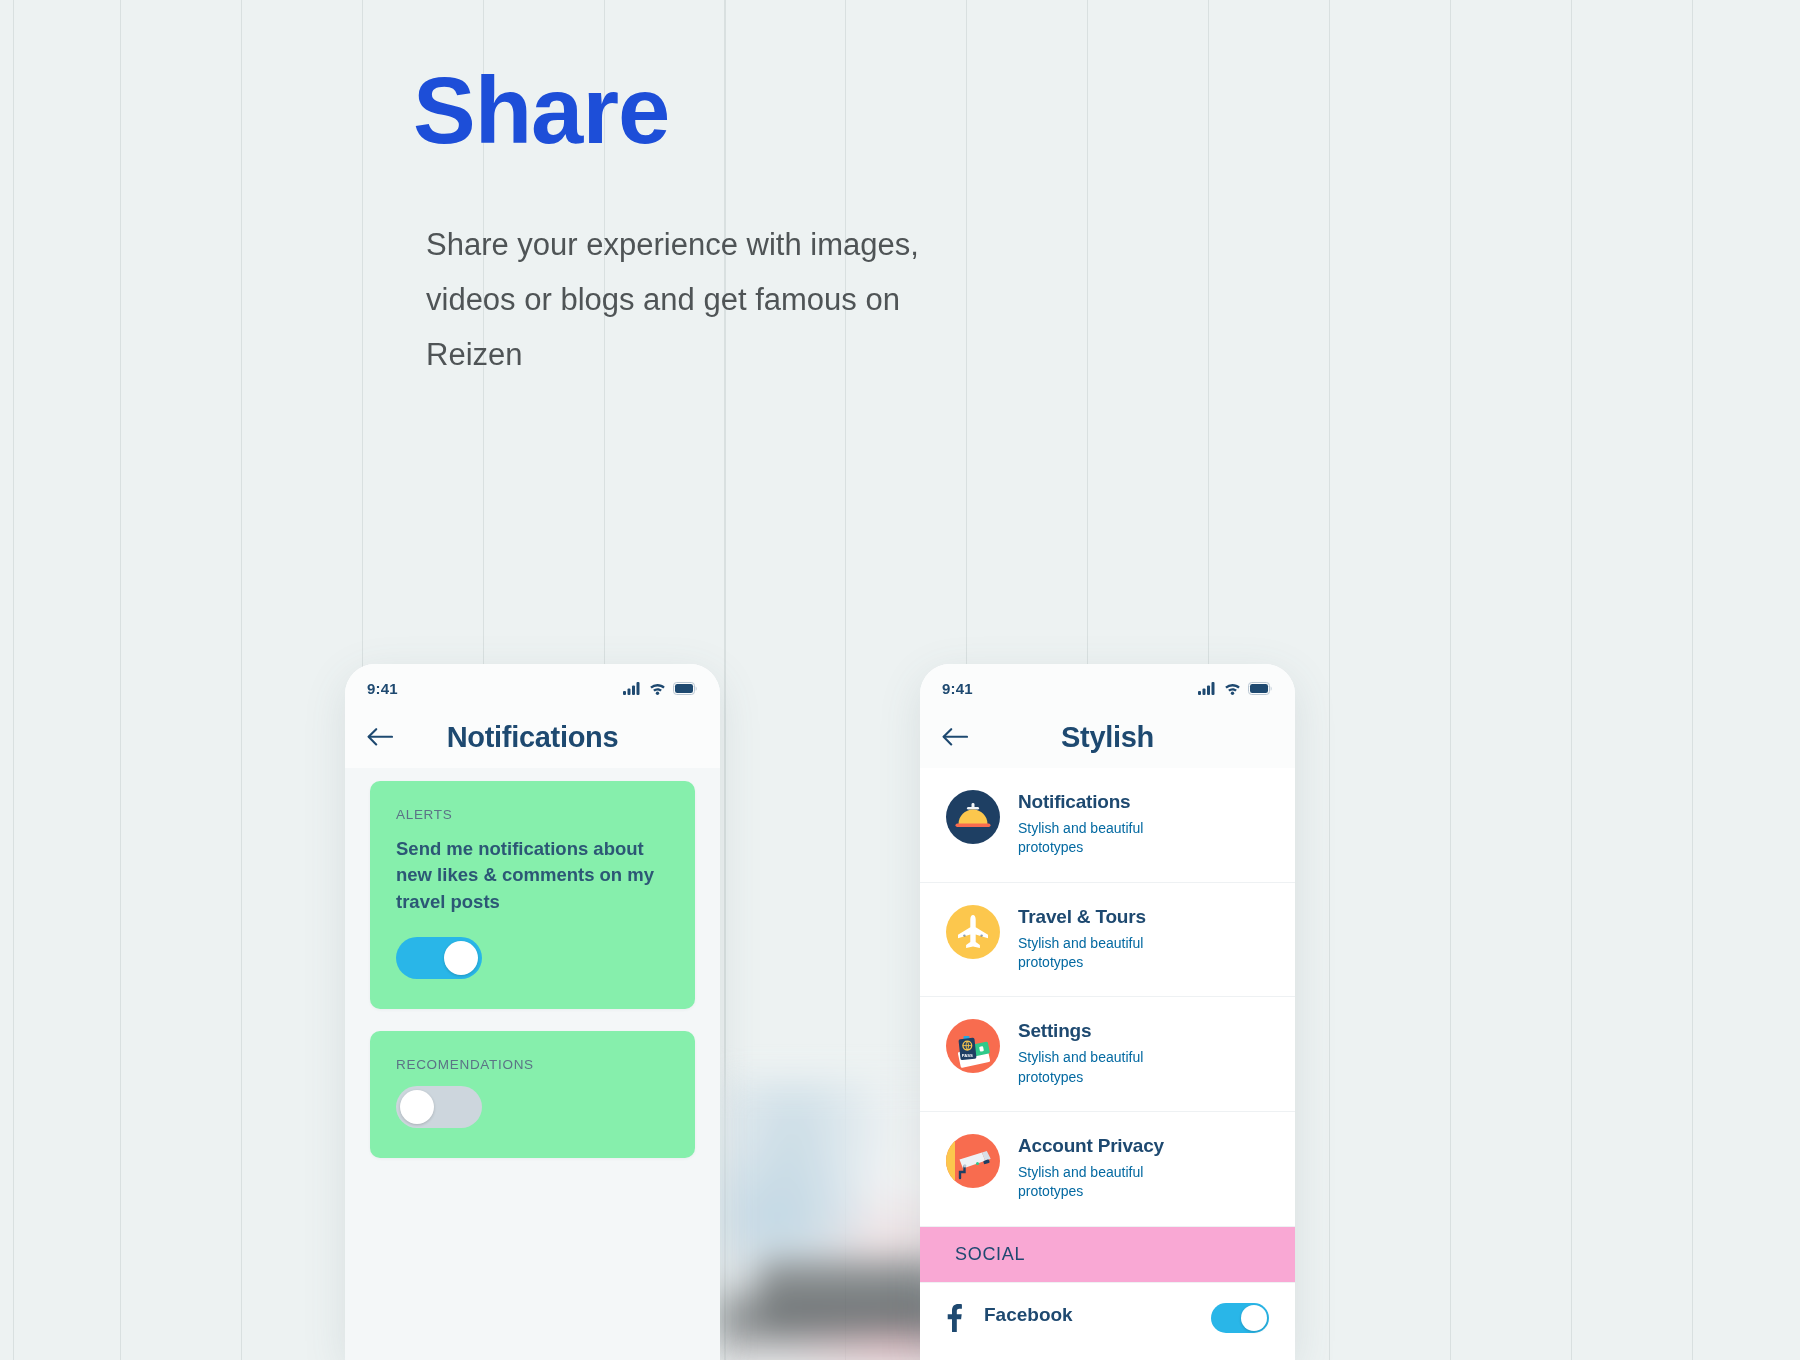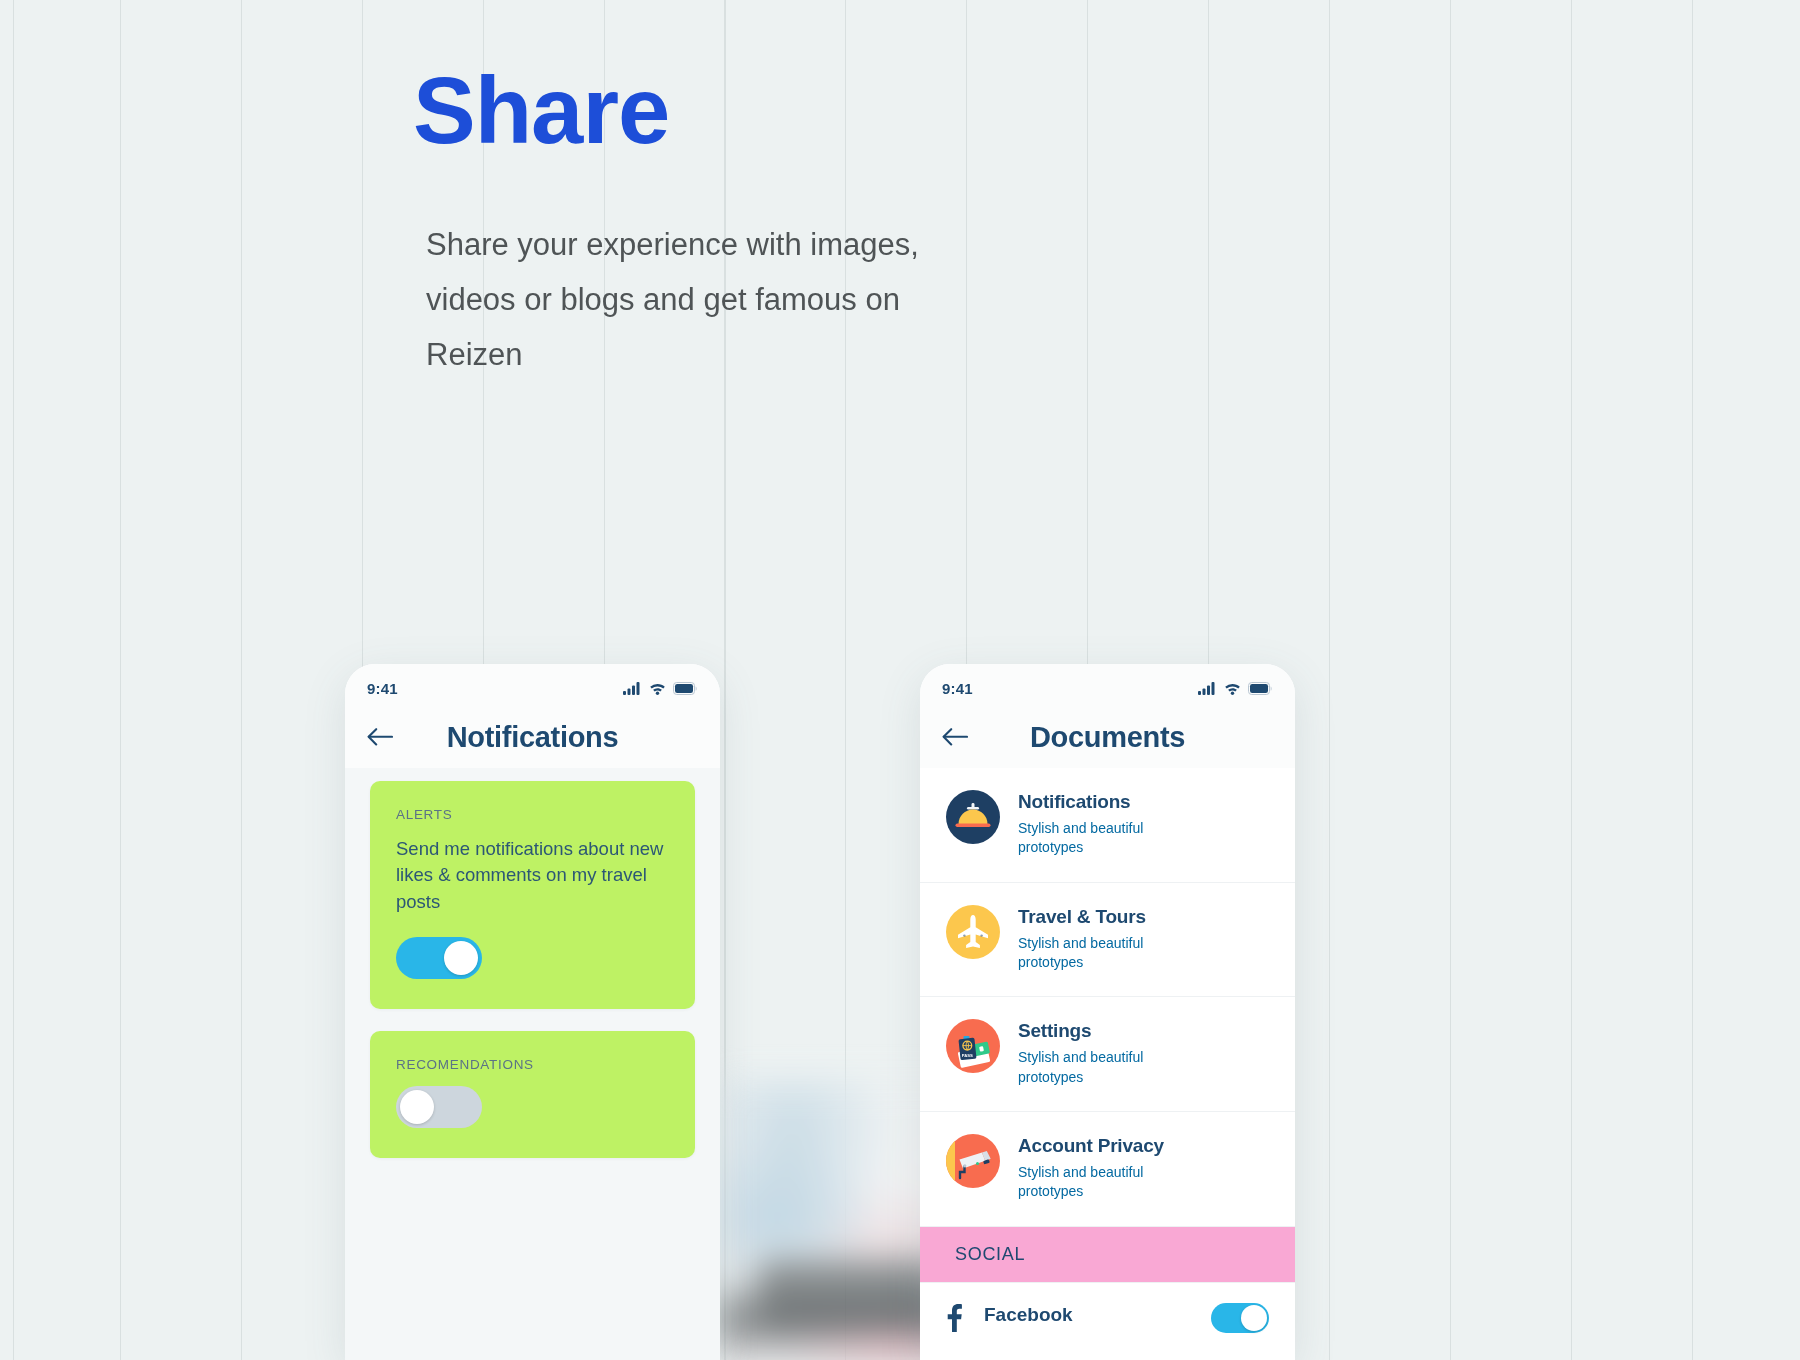--- a/index.html
+++ b/index.html
@@ -85,31 +85,31 @@
   }
   .nav-back { width:34px; display:flex; align-items:center; cursor:pointer; }
   .nav-title {
     flex:1; text-align:center; font-size:29px; font-weight:bold;
     color:#1e4970; letter-spacing:-.3px; margin-right:34px;
   }
 
   
   .notif-body { padding:13px 25px 0 25px; background:#f4f7f8; height:calc(100% - 104px); }
   .notif-card {
-    background:#bef264; border-radius:10px;
+    background:#86efac; border-radius:10px;
     padding:26px 26px 30px 26px;
     margin-bottom:22px;
     box-shadow:0 1px 3px rgba(60,90,110,.06);
   }
   .card-kicker {
     font-size:13.5px; letter-spacing:.7px; color:#5b7386;
     margin-bottom:14px;
   }
   .card-text {
-    font-size:18.5px; line-height:1.42; color:#2c5775; margin-bottom:22px;
+    font-size:18.5px; line-height:1.42; color:#2c5775; margin-bottom:22px;font-weight:bold;
   }
 
   .toggle { width:86px; height:42px; border-radius:21px; position:relative; cursor:pointer; }
   .toggle.on  { background:#29b6e8; }
   .toggle.off { background:#cdd6dd; }
   .toggle .knob {
     position:absolute; top:4px; width:34px; height:34px;
     border-radius:50%; background:#fff;
     box-shadow:0 1px 3px rgba(0,0,0,.18);
   }
@@ -232,21 +232,21 @@
     </div>
   </div>
 
   <div class="navbar">
     <div class="nav-back">
       <svg width="26" height="18" viewBox="0 0 26 18">
         <path d="M9.2 1.2 1.6 8.8l7.6 7.6" fill="none" stroke="#1e4970" stroke-width="2.1" stroke-linecap="round" stroke-linejoin="round"></path>
         <path d="M1.9 8.8H25" fill="none" stroke="#1e4970" stroke-width="2.1" stroke-linecap="round"></path>
       </svg>
     </div>
-    <div class="nav-title">Documents</div>
+    <div class="nav-title">Stylish</div>
   </div>
 
   <div class="settings-body">
 
     <div class="setting-row">
       <div class="setting-ico" style="background:#1e3f63">
         <svg width="54" height="54" viewBox="0 0 54 54">
           <rect x="25.5" y="13" width="3" height="5" rx="1.4" fill="#f2f5f7"></rect>
           <rect x="21" y="17" width="12" height="2.6" rx="1.3" fill="#f2f5f7"></rect>
           <path d="M12.5 34c0-8 6.5-14.5 14.5-14.5S41.5 26 41.5 34z" fill="#fcc74d"></path>

